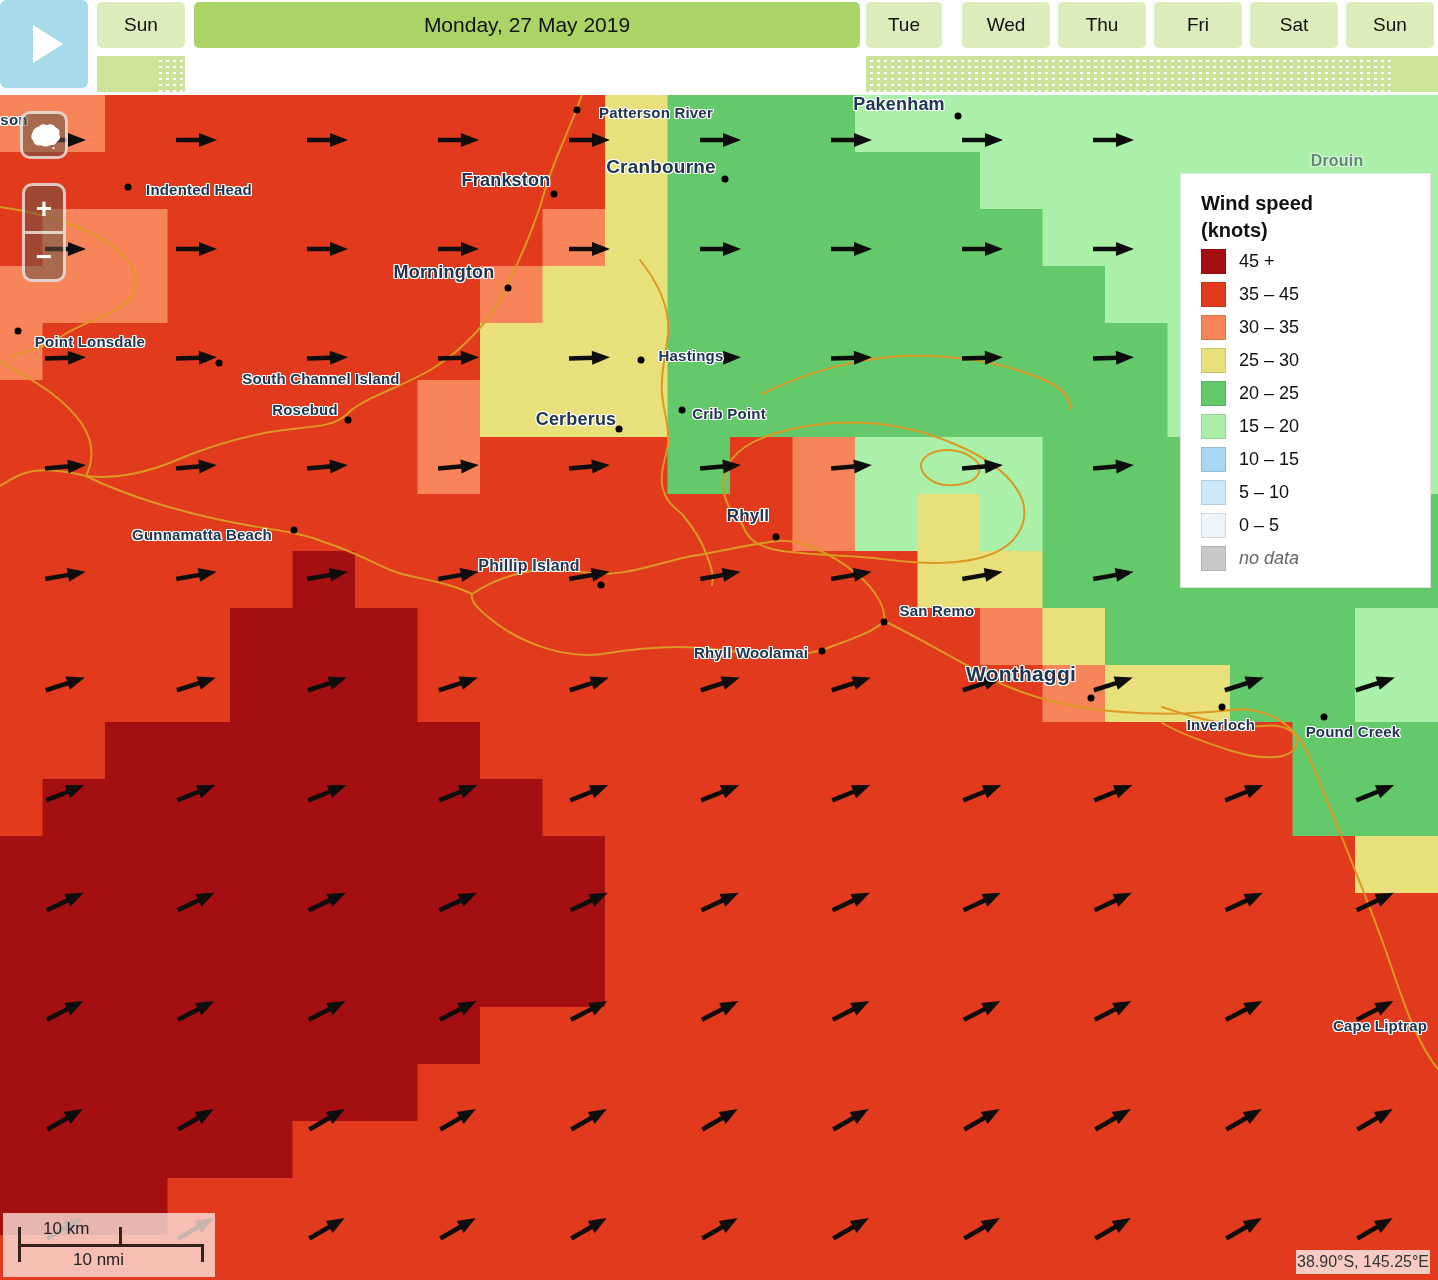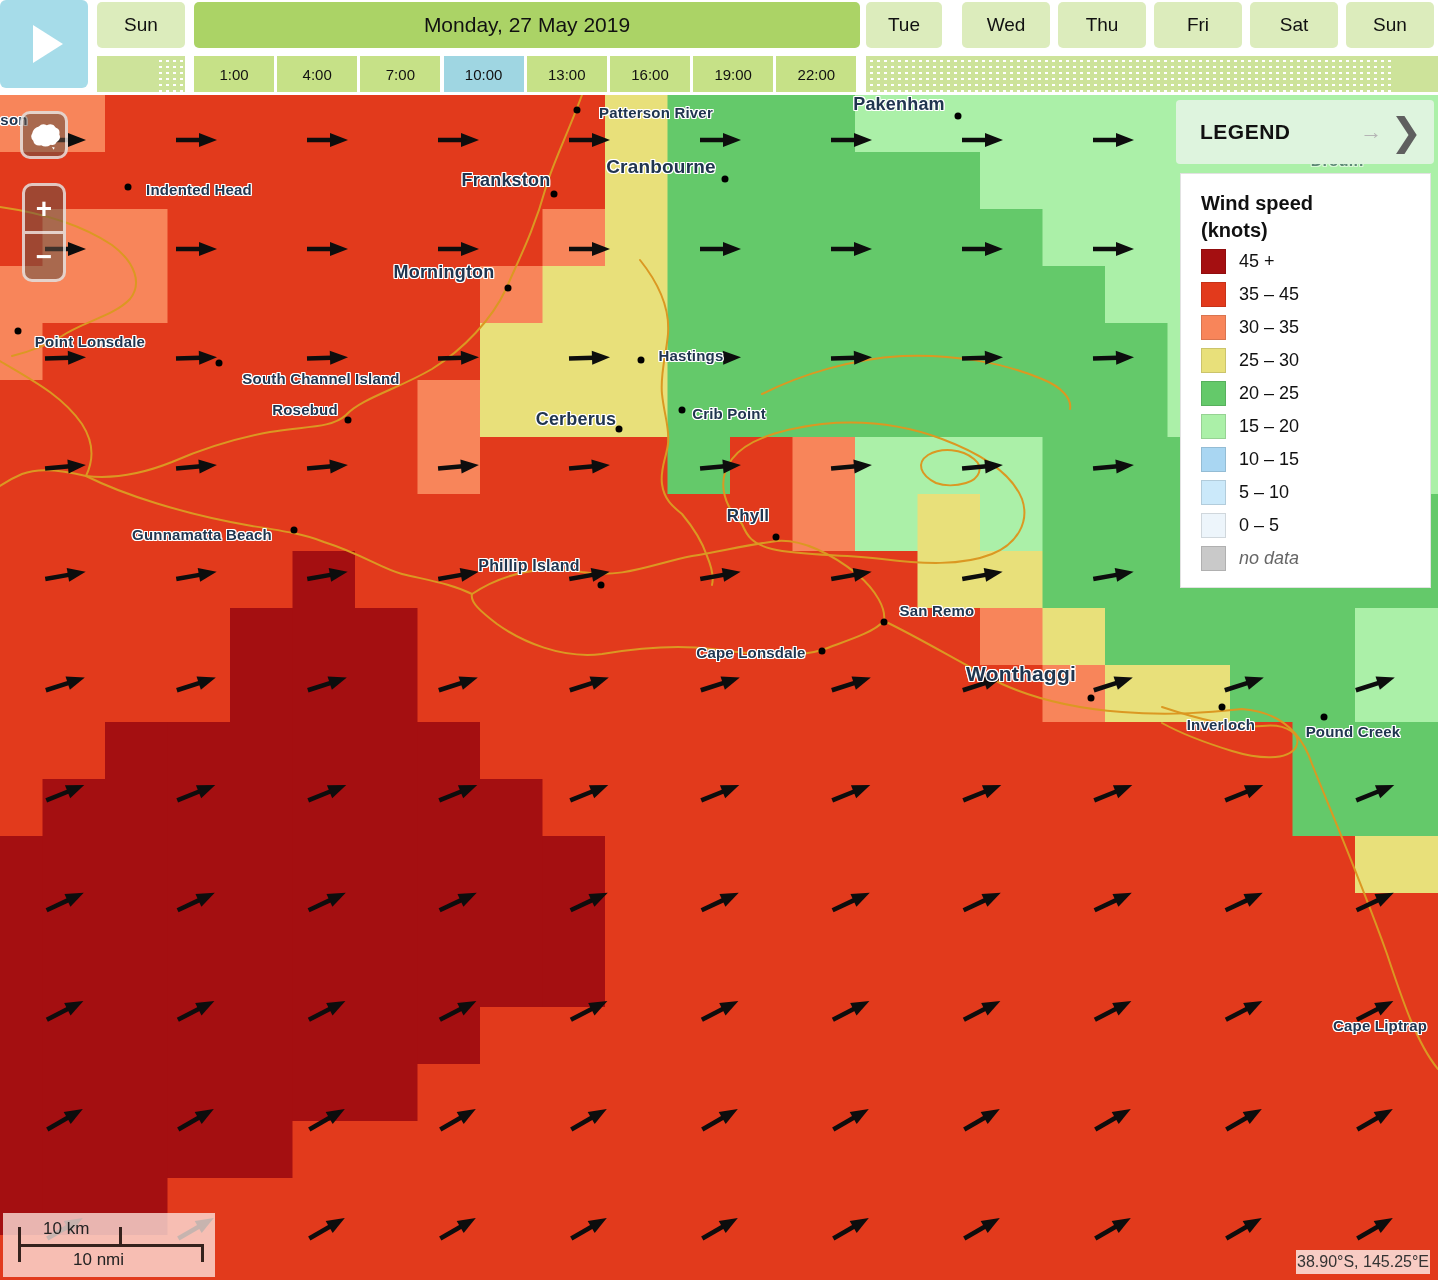--- a/index.html
+++ b/index.html
@@ -88,30 +88,20 @@
     <div class="daytab" id="tab-tue">Tue</div>
     <div class="daytab" id="tab-wed">Wed</div>
     <div class="daytab" id="tab-thu">Thu</div>
     <div class="daytab" id="tab-fri">Fri</div>
     <div class="daytab" id="tab-sat">Sat</div>
     <div class="daytab" id="tab-sun2">Sun</div>
 
     <div id="sun-strip">
       <div class="dots dotted"></div>
     </div>
-    <div id="time-cells">
-        <div class="time-cell" style="left: 0px;">1:00</div>
-        <div class="time-cell" style="left: 83.2px;">4:00</div>
-        <div class="time-cell" style="left: 166.4px;">7:00</div>
-        <div class="time-cell selected" style="left: 249.6px;">10:00</div>
-        <div class="time-cell" style="left: 332.8px;">13:00</div>
-        <div class="time-cell" style="left: 416px;">16:00</div>
-        <div class="time-cell" style="left: 499.2px;">19:00</div>
-        <div class="time-cell" style="left: 582.4px;">22:00</div>
-      </div>
     <div id="days-strip">
       <div class="dots dotted"></div>
     </div>
   </div>
 
   <div id="map">
     <svg id="mapsvg" width="1438" height="1185">
       <g id="cells">
           <rect x="-20" y="0" width="63.5" height="58" fill="#f8855a"></rect>
           <rect x="42.5" y="0" width="63.5" height="58" fill="#f8855a"></rect>
@@ -1083,25 +1073,20 @@
       <svg width="34" height="30" viewBox="0 0 60 52">
         <path d="M9 24 Q11 13 21 11 Q27 4 35 9 Q45 4 51 13 Q59 15 57 25 Q61 33 52 39 Q50 45 42 43 Q33 49 25 44 Q13 46 11 36 Q5 30 9 24 Z" fill="#fff"></path>
         <path d="M44 47 l5 1 l-2 4 z" fill="#fff"></path>
       </svg>
     </div>
     <div class="ctl" id="zoomctl">
       <div class="zbtn">+</div>
       <div class="zbtn">−</div>
     </div>
 
-    <div id="legend-header">
-      <span class="ltitle">LEGEND</span>
-      <span class="mini-arrow">→</span>
-      <span class="chev">❯</span>
-    </div>
     <div id="legend-body">
       <div class="ltl">Wind speed</div>
       <div class="ltl">(knots)</div>
       <div id="legend-items">
           <div class="legend-row">
             <span class="swatch" style="background: rgb(164, 15, 17);"></span>
             <span class="llabel">45 +</span>
           </div>
           <div class="legend-row">
             <span class="swatch" style="background: rgb(226, 58, 28);"></span>
@@ -1178,21 +1163,21 @@
       <div class="maplabel" style="left: 729px; top: 318px; font-size: 15px;">Crib Point</div>
       <div class="mapdot" style="left: 682px; top: 315px;"></div>
       <div class="maplabel" style="left: 748px; top: 421px; font-size: 17px;">Rhyll</div>
       <div class="mapdot" style="left: 776px; top: 442px;"></div>
       <div class="maplabel" style="left: 202px; top: 439px; font-size: 15px;">Gunnamatta Beach</div>
       <div class="mapdot" style="left: 294px; top: 435px;"></div>
       <div class="maplabel" style="left: 529px; top: 471px; font-size: 16px;">Phillip Island</div>
       <div class="mapdot" style="left: 601px; top: 490px;"></div>
       <div class="maplabel" style="left: 937px; top: 515px; font-size: 15px;">San Remo</div>
       <div class="mapdot" style="left: 884px; top: 527px;"></div>
-      <div class="maplabel" style="left: 751px; top: 557px; font-size: 15px;">Cape Lonsdale</div>
+      <div class="maplabel" style="left: 751px; top: 557px; font-size: 15px;">Rhyll Woolamai</div>
       <div class="mapdot" style="left: 822px; top: 556px;"></div>
       <div class="maplabel" style="left: 1021px; top: 579px; font-size: 21px;">Wonthaggi</div>
       <div class="mapdot" style="left: 1091px; top: 603px;"></div>
       <div class="maplabel" style="left: 1221px; top: 629px; font-size: 15px;">Inverloch</div>
       <div class="mapdot" style="left: 1222px; top: 612px;"></div>
       <div class="maplabel" style="left: 1353px; top: 636px; font-size: 15px;">Pound Creek</div>
       <div class="mapdot" style="left: 1324px; top: 622px;"></div>
       <div class="maplabel" style="left: 1380px; top: 930px; font-size: 15px;">Cape Liptrap</div>
       <div class="maplabel" style="left: 1337px; top: 66px; font-size: 16px; opacity: 0.55;">Drouin</div>
     </div>

